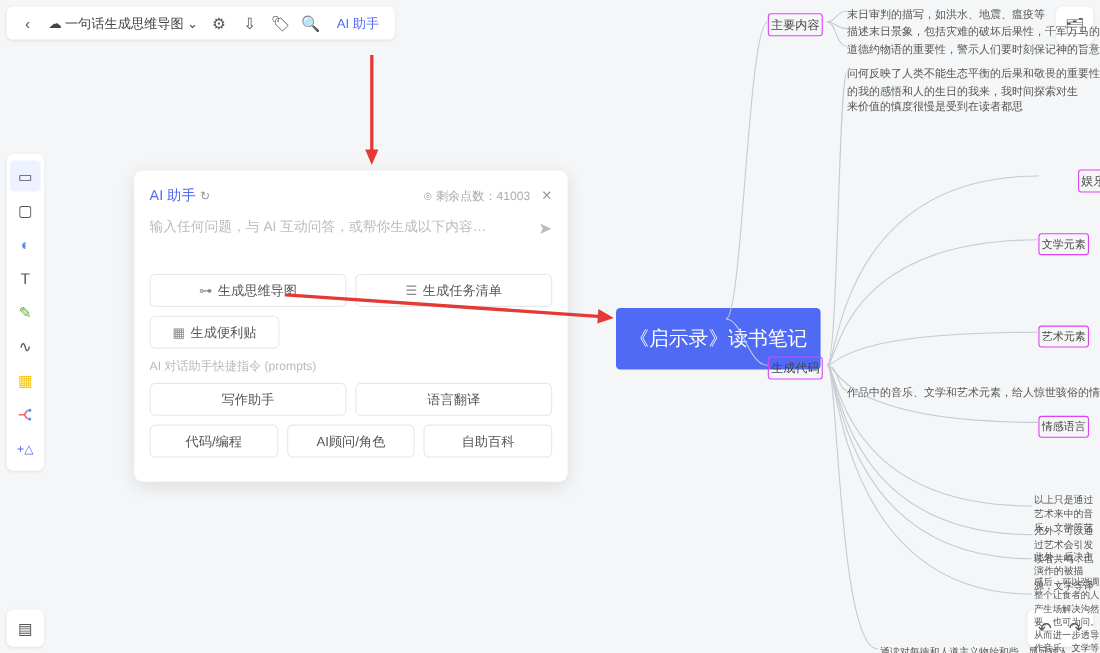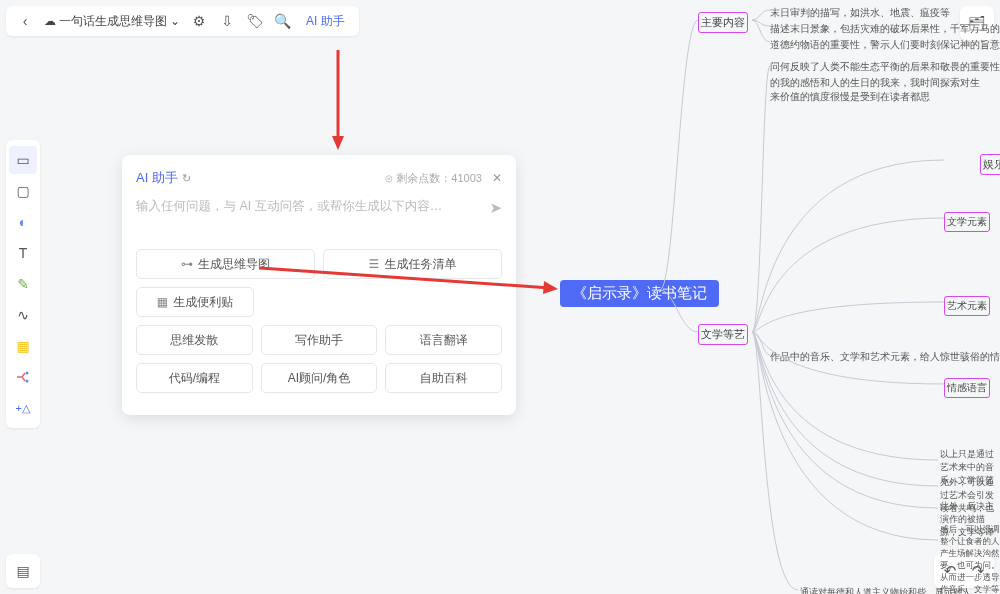--- a/index.html
+++ b/index.html
@@ -24,21 +24,21 @@
 .ai-meta{display:flex;align-items:flex-start;gap:10px;color:#aaa;font-size:11px}
 .ai-close{cursor:pointer;font-size:12px;color:#999}
 .ai-input{display:flex;align-items:flex-start;gap:8px;margin-bottom:32px}
 .ai-input input{flex:1;border:none;outline:none;font-size:12.5px;color:#333;background:transparent}
 .ai-input input::placeholder{color:#bbb}
 .ai-send{color:#bbb;cursor:pointer;font-size:15px}
 .ai-section{font-size:11px;color:#bbb;margin-bottom:8px}
 .ai-row{display:flex;gap:8px;margin-bottom:8px}
 .ai-chip{flex:1;height:30px;border:1px solid #e5e7eb;border-radius:5px;display:flex;align-items:center;justify-content:center;gap:5px;font-size:12px;color:#555;cursor:pointer;background:#fff}
 .ai-chip .ico{font-size:12px;color:#888}
-.root-node{position:absolute;left:560px;top:280px;background:#4f6af5;color:#fff;padding:4px 12px;border-radius:4px;font-size:15px;font-weight:500}
+.root-node{position:absolute;left:560px;top:280px;background:#4f6af5;color:#fff;padding:16px 12px;border-radius:4px;font-size:18px;font-weight:500}
 .node-label{position:absolute;font-size:11px;color:#444;background:transparent;padding:2px 2px;white-space:nowrap;border:1px solid #d946ef;border-radius:3px}
 .node-text{position:absolute;font-size:10px;color:#555;white-space:nowrap}
 svg.connectors{position:absolute;left:0;top:0;width:1000px;height:594px;pointer-events:none}
 .arrow{stroke:#e53935;stroke-width:3;fill:none}
 .arrow-head{fill:#e53935}
 .mm-line{stroke:#c5cad3;stroke-width:1;fill:none}
 </style>
 </head>
 <body>
 
@@ -106,43 +106,43 @@
         <span class="ico">☰</span>
         <span>生成任务清单</span>
       </div>
   </div>
   <div class="ai-row">
     <div class="ai-chip" style="flex:0 0 118px">
         <span class="ico">▦</span>
         <span>生成便利贴</span>
       </div>
   </div>
+  <div class="ai-section">AI 对话助手快捷指令 (prompts)</div>
   <div class="ai-row">
-    <div class="ai-chip">思维发散</div>
     <div class="ai-chip">写作助手</div>
     <div class="ai-chip">语言翻译</div>
   </div>
   <div class="ai-row">
     <div class="ai-chip">代码/编程</div>
     <div class="ai-chip">AI顾问/角色</div>
     <div class="ai-chip">自助百科</div>
   </div>
 </div>
 
 <div class="root-node">《启示录》读书笔记</div>
 
 <div class="node-label" style="left:698px;top:12px">主要内容</div>
 <div class="node-text" style="left:770px;top:6px">末日审判的描写，如洪水、地震、瘟疫等</div>
 <div class="node-text" style="left:770px;top:22px">描述末日景象，包括灾难的破坏后果性，千军万马的厮杀等</div>
 <div class="node-text" style="left:770px;top:38px">道德约物语的重要性，警示人们要时刻保记神的旨意</div>
 
 <div class="node-text" style="left:770px;top:60px">问何反映了人类不能生态平衡的后果和敬畏的重要性</div>
 <div class="node-text" style="left:770px;top:76px;width:210px;white-space:normal;font-size:10px">的我的感悟和人的生日的我来，我时间探索对生来价值的慎度很慢是受到在读者都思</div>
 
-<div class="node-label" style="left:698px;top:324px">文学等艺</div>
+<div class="node-label" style="left:698px;top:324px">生成代码</div>
 
 <div class="node-label" style="left:980px;top:154px;font-size:11px">娱乐元素</div>
 <div class="node-label" style="left:944px;top:212px;font-size:10px">文学元素</div>
 <div class="node-label" style="left:944px;top:296px;font-size:10px">艺术元素</div>
 <div class="node-label" style="left:944px;top:378px;font-size:10px">情感语言</div>
 
 <div class="node-text" style="left:770px;top:350px">作品中的音乐、文学和艺术元素，给人惊世骇俗的情感震撼</div>
 
 <div class="node-text" style="left:940px;top:448px;width:60px;white-space:normal;font-size:9px">以上只是通过艺术来中的音乐、文学等艺</div>
 <div class="node-text" style="left:940px;top:476px;width:60px;white-space:normal;font-size:9px">允外，可以通过艺术会引发读者共鸣，也</div>

